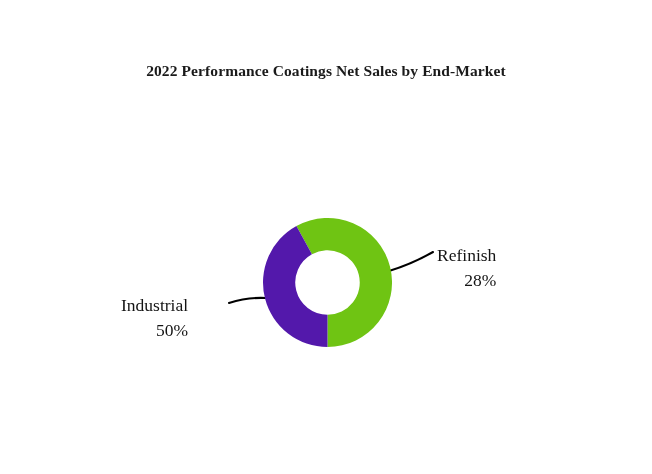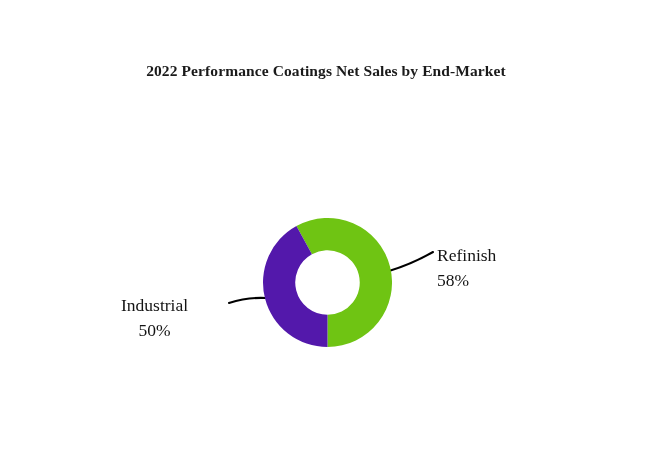--- a/index.html
+++ b/index.html
@@ -62,26 +62,26 @@
     font-family: "Liberation Serif", "DejaVu Serif", serif;
     font-weight: normal;
     font-size: 17.5px;
     line-height: 25px;
     color: #141414;
     white-space: nowrap;
   }
   #label-refinish {
     left: 437px;
     top: 243px;
-    text-align: left;
+    text-align: right;
   }
   #label-industrial {
     left: 121px;
     top: 293px;
-    text-align: center;
+    text-align: right;
   }
   .label-name { display: block; }
   .label-value { display: block; }
 </style>
 </head>
 <body>
 
 <div id="canvas">
 
   <div id="chart-title">2022 Performance Coatings Net Sales by End-Market</div>
@@ -95,21 +95,21 @@
     <svg id="donut-svg" viewBox="0 0 129 129">
 
       <path fill="#6FC413" d="M 33.43 7.98 A 64.5 64.5 0 1 1 64.50 129.00 L 64.50 96.75 A 32.25 32.25 0 1 0 48.96 36.24 Z"></path>
 
       <path fill="#5318AB" d="M 64.50 129.00 A 64.5 64.5 0 0 1 33.43 7.98 L 48.96 36.24 A 32.25 32.25 0 0 0 64.50 96.75 Z"></path>
     </svg>
   </div>
 
   <div class="data-label" id="label-refinish">
     <span class="label-name">Refinish</span>
-    <span class="label-value">58%</span>
+    <span class="label-value">28%</span>
   </div>
 
   <div class="data-label" id="label-industrial">
     <span class="label-name">Industrial</span>
     <span class="label-value">50%</span>
   </div>
 
 </div>
 
 </body></html>

